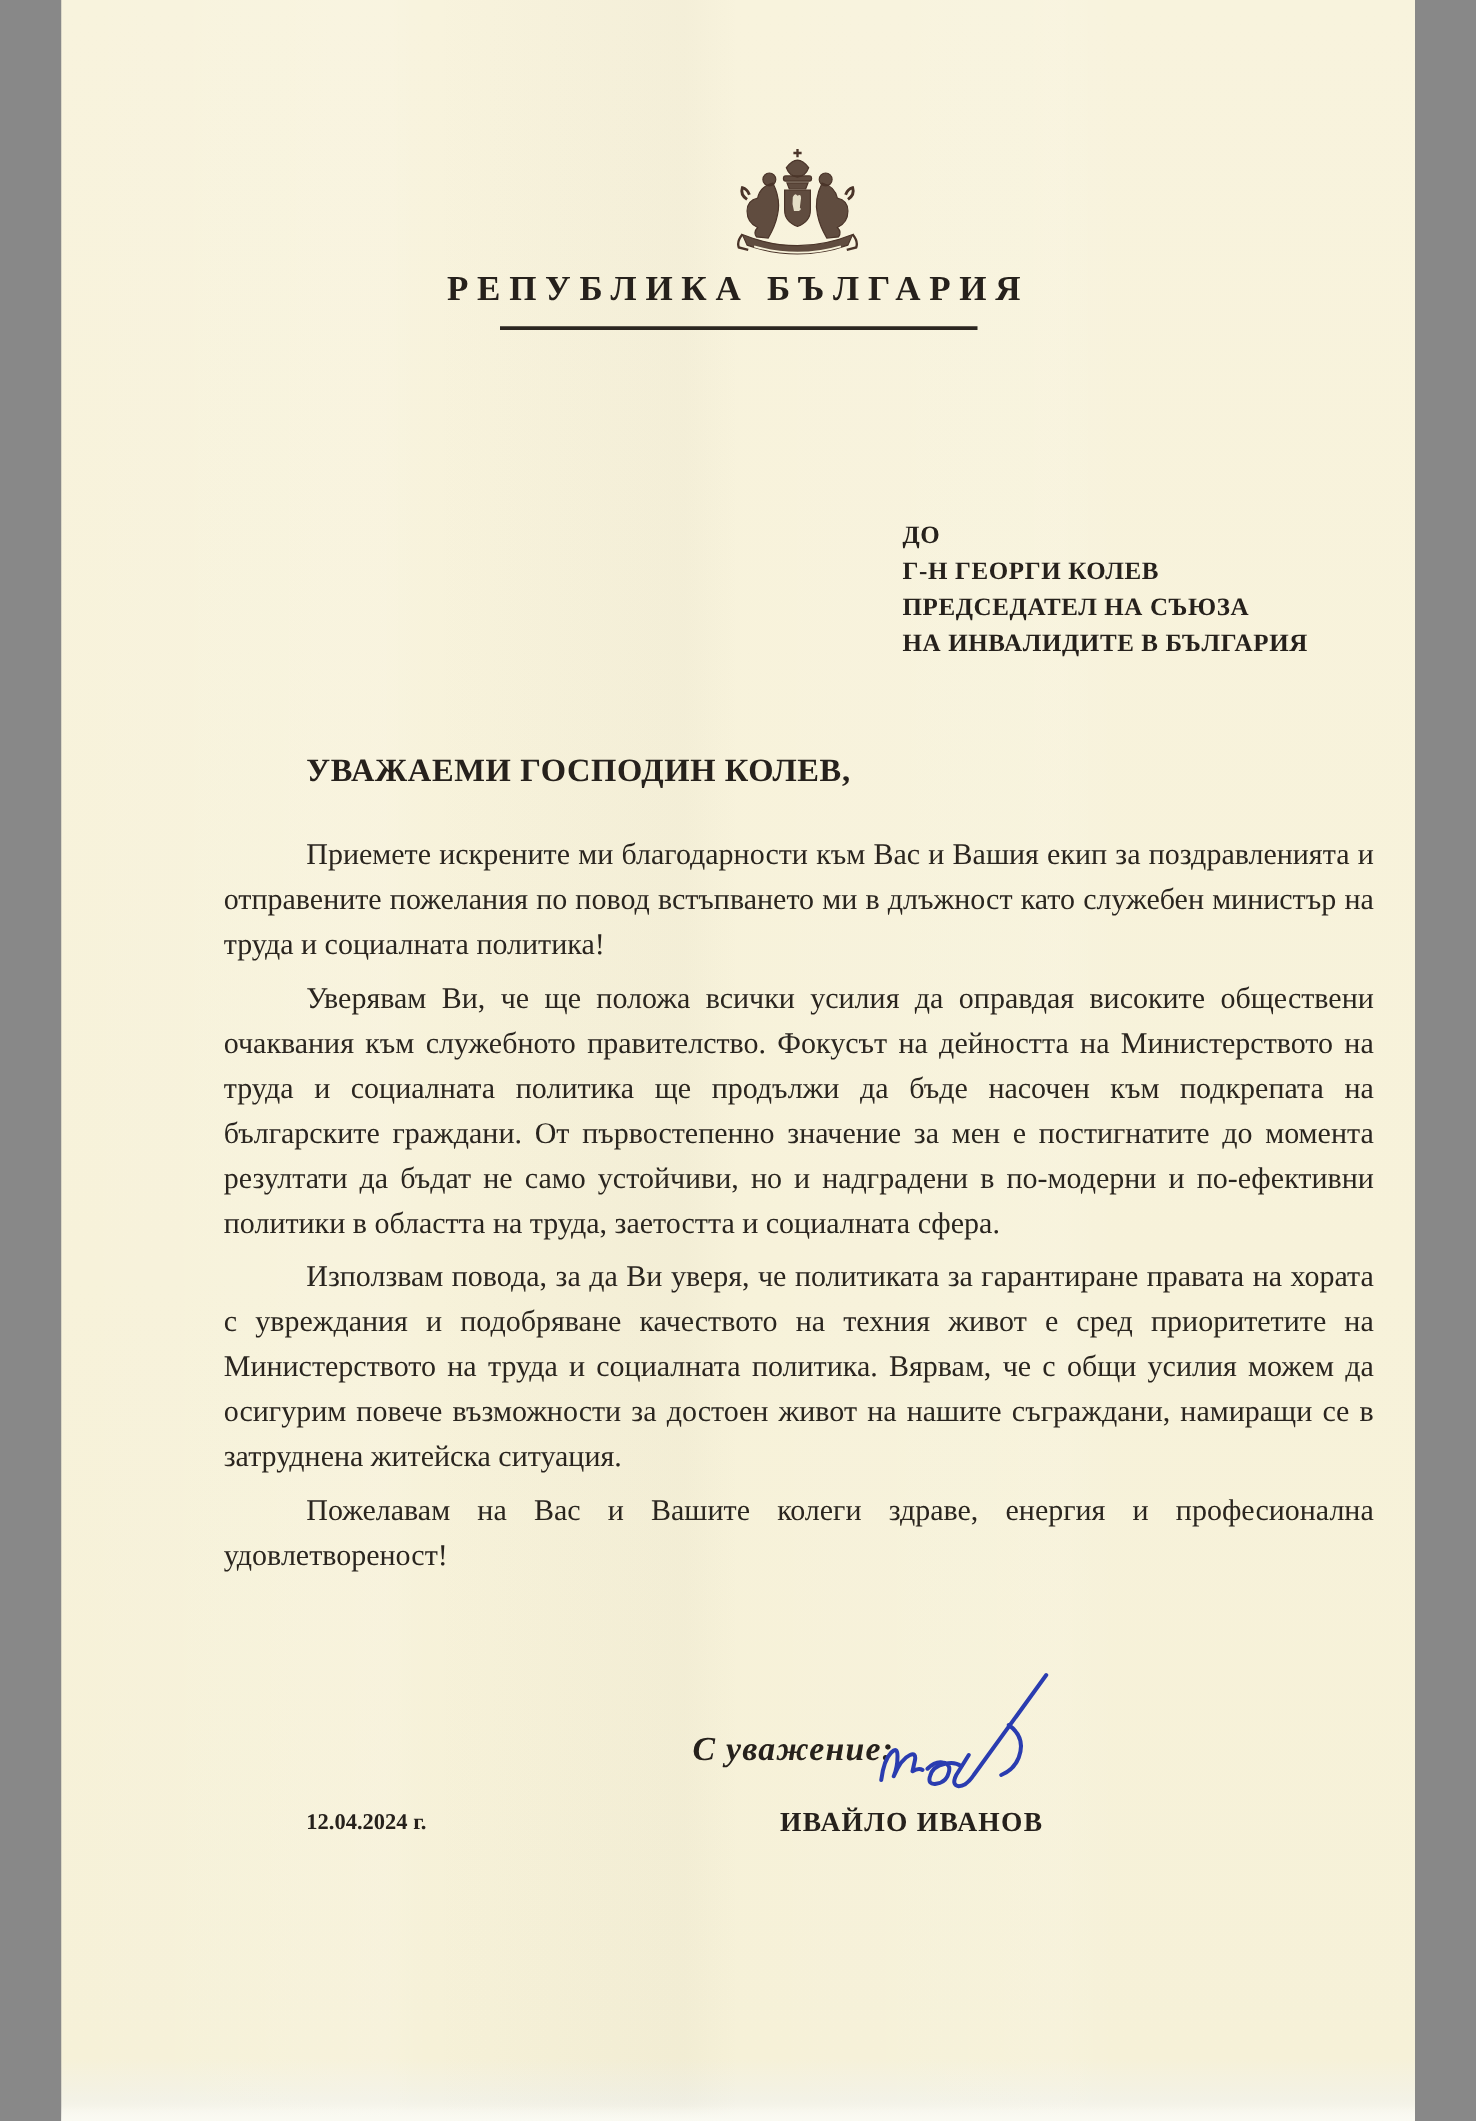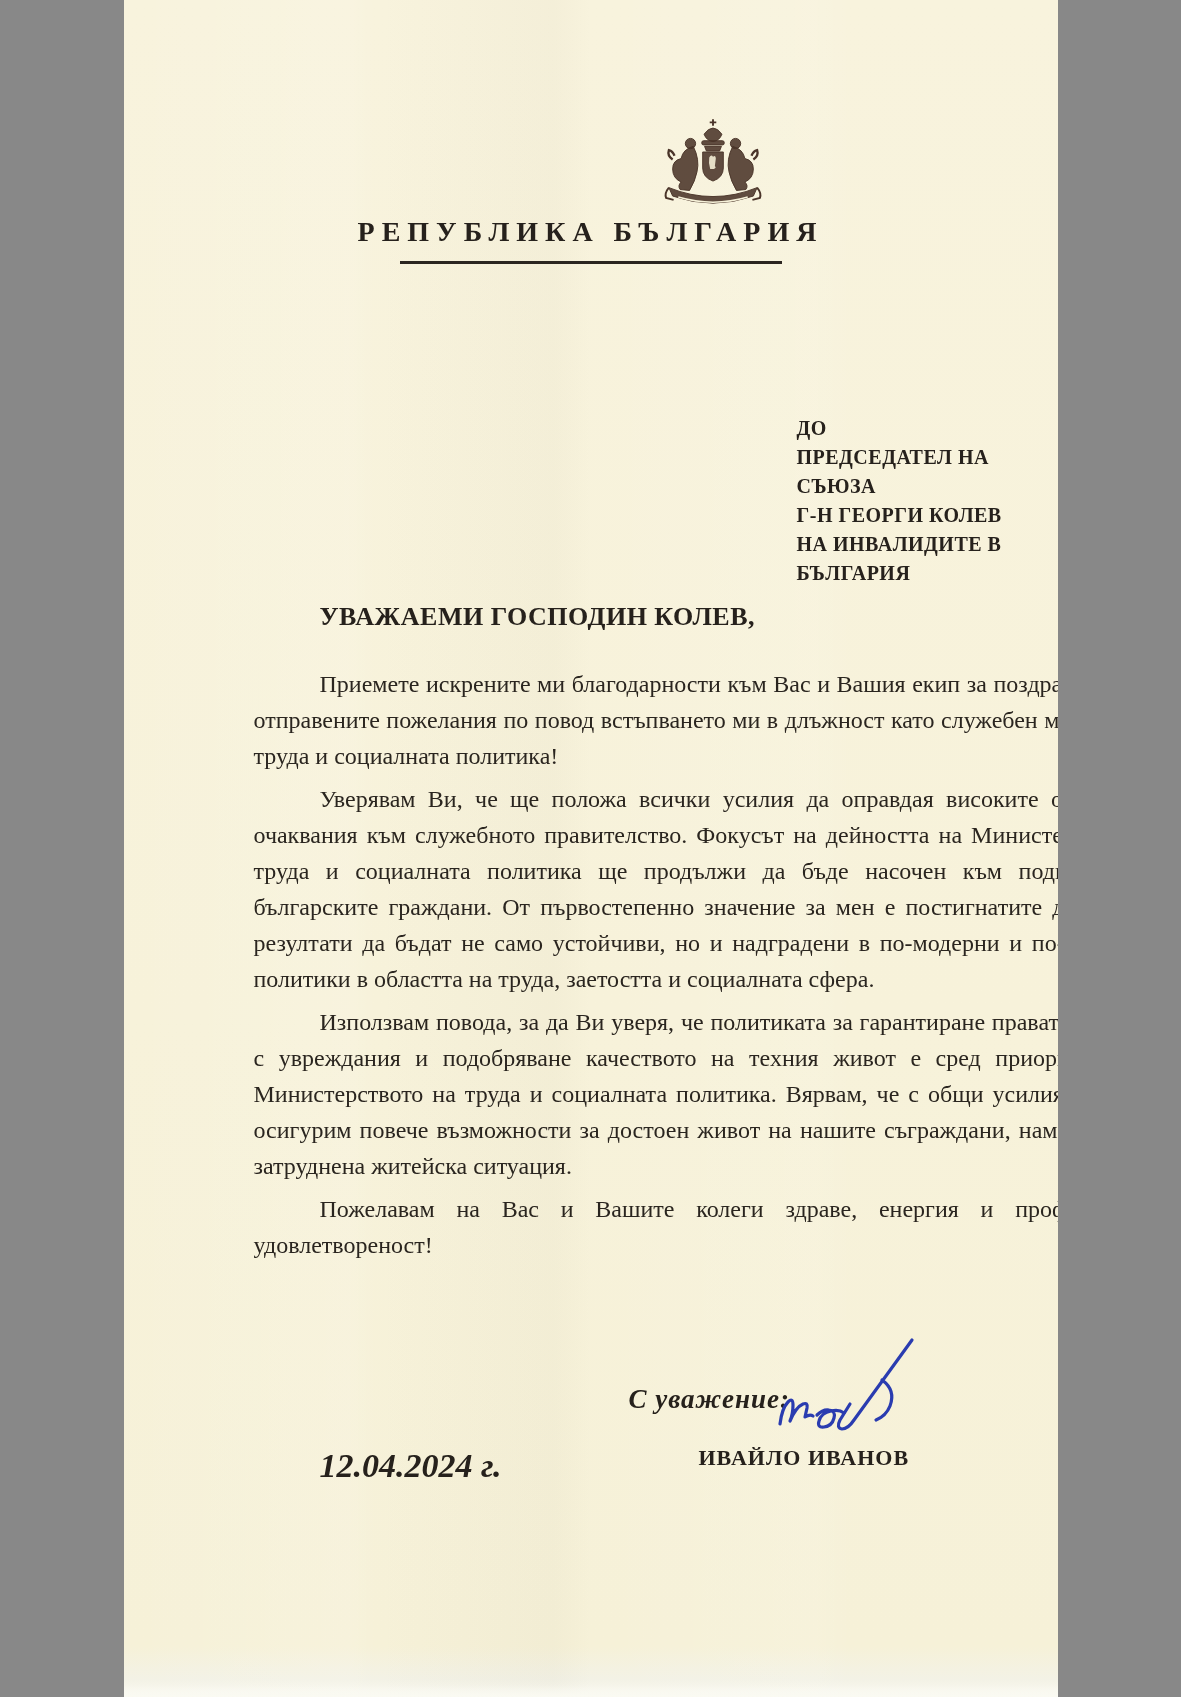--- a/index.html
+++ b/index.html
@@ -2,21 +2,21 @@
 <html><head>
 <meta charset="utf-8">
 <style>
   html, body {
     margin: 0;
     padding: 0;
     background: #888;
   }
   .page {
     position: relative;
-    width: 934px;
+    width: 1083px;
     height: 1697px;
     margin: 0 auto;
     background: linear-gradient(180deg, #f8f3dd 0%, #f7f2da 60%, #f6f1d8 97%, #f3f2e6 99%, #fbfaf2 100%);
     font-family: "Liberation Serif", "DejaVu Serif", serif;
     color: #242019;
     overflow: hidden;
   }
   
   .page::before {
     content: "";
@@ -113,22 +113,21 @@
     left: 638px;
     top: 1332px;
     width: 170px;
     height: 122px;
   }
   .letter-date {
     position: absolute;
     left: 196px;
     top: 1447px;
     font-weight: bold;
-    font-style: italic;
-    font-size: 34px;
+    font-size: 18px;
     color: #26211c;
   }
   .signatory-name {
     position: absolute;
     left: 575px;
     top: 1445px;
     font-weight: bold;
     font-size: 22px;
     letter-spacing: 1px;
     color: #26211c;
@@ -179,22 +178,22 @@
     </g>
   </svg>
 
   <div class="country-title">РЕПУБЛИКА БЪЛГАРИЯ</div>
 
   <div class="title-underline"></div>
 
 
   <div class="recipient">
     <div>ДО</div>
+    <div>Г-Н ГЕОРГИ КОЛЕВ</div>
     <div>ПРЕДСЕДАТЕЛ НА СЪЮЗА</div>
-    <div>Г-Н ГЕОРГИ КОЛЕВ</div>
     <div>НА ИНВАЛИДИТЕ В БЪЛГАРИЯ</div>
   </div>
 
   <div class="content">
     <div class="salutation">УВАЖАЕМИ ГОСПОДИН КОЛЕВ,</div>
     <p class="para">Приемете искрените ми благодарности към Вас и Вашия екип за поздравленията и отправените пожелания по повод встъпването ми в длъжност като служебен министър на труда и социалната политика!</p>
     <p class="para">Уверявам Ви, че ще положа всички усилия да оправдая високите обществени очаквания към служебното правителство. Фокусът на дейността на Министерството на труда и социалната политика ще продължи да бъде насочен към подкрепата на българските граждани. От първостепенно значение за мен е постигнатите до момента резултати да бъдат не само устойчиви, но и надградени в по-модерни и по-ефективни политики в областта на труда, заетостта и социалната сфера.</p>
     <p class="para">Използвам повода, за да Ви уверя, че политиката за гарантиране правата на хората с увреждания и подобряване качеството на техния живот е сред приоритетите на Министерството на труда и социалната политика. Вярвам, че с общи усилия можем да осигурим повече възможности за достоен живот на нашите съграждани, намиращи се в затруднена житейска ситуация.</p>
     <p class="para">Пожелавам на Вас и Вашите колеги здраве, енергия и професионална удовлетвореност!</p>
   </div>

